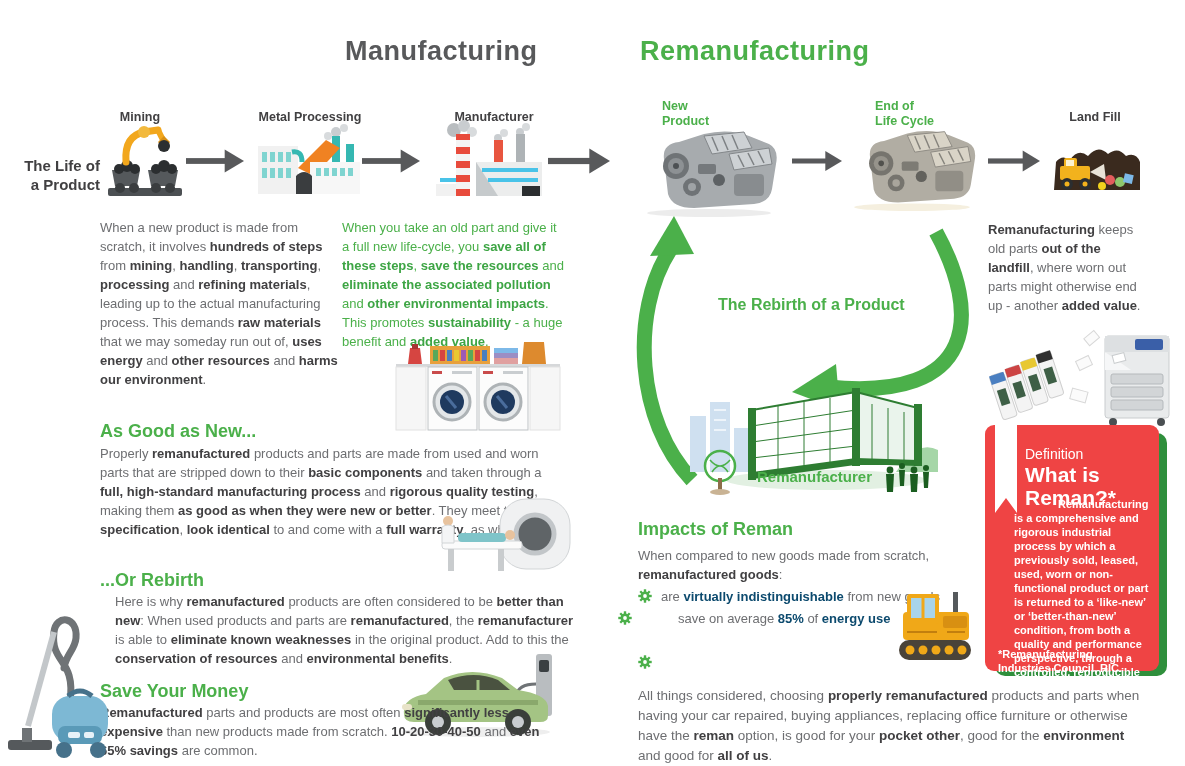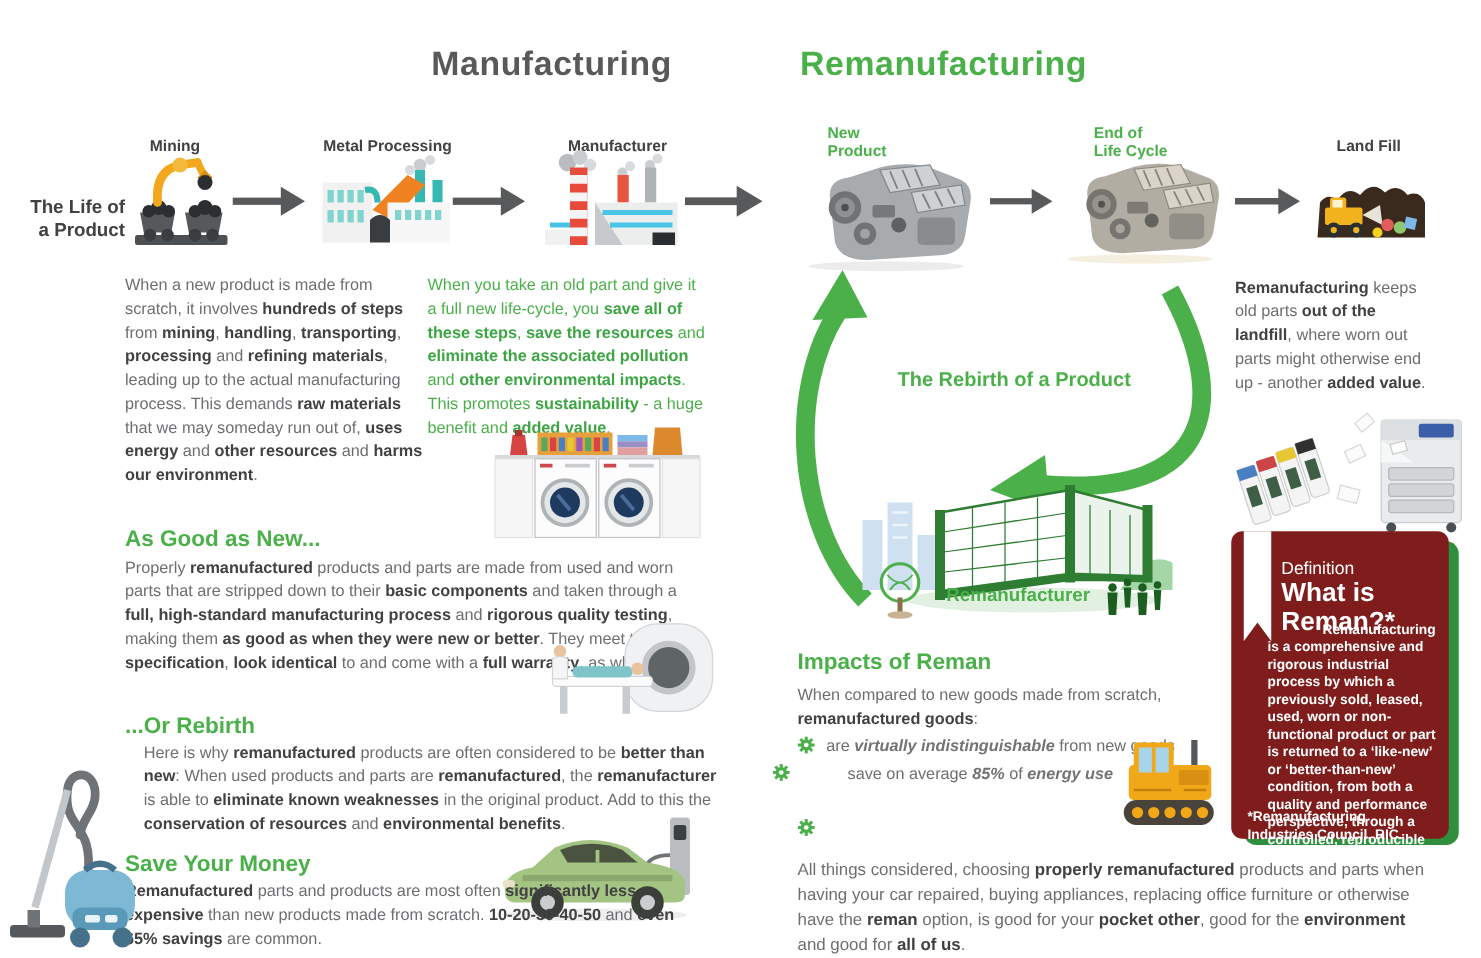--- a/index.html
+++ b/index.html
@@ -14,23 +14,23 @@
   .step-label.green{color:#4bb04a;text-align:left;}
   .life-label{font-size:15px;font-weight:bold;color:#414042;text-align:right;line-height:1.25;}
   .h-green{font-size:18px;font-weight:bold;color:#4bb04a;}
   .para{font-size:13px;line-height:19px;margin:0;}
   .para b{color:#414042;}
   .green-para{color:#4bb04a;}
   .green-para b{color:#3da544;}
   .rebirth-title{font-size:16px;font-weight:bold;color:#4bb04a;}
   .reman-label{font-size:15px;font-weight:bold;color:#4bb04a;}
   .bullet-row{display:flex;align-items:flex-start;gap:9px;font-size:13px;line-height:17px;}
-  .bullet-row b{color:#737373;font-style:italic;}
+  .bullet-row b{color:#0c4a6e;}
   .def-back{background:#2f8f3c;border-radius:10px;}
-  .def-box{background:#7f1d1d;border-radius:9px;}
+  .def-box{background:#ef4444;border-radius:9px;}
   .def-label{color:#fff;font-size:14px;line-height:1.1;}
   .def-title{color:#fff;font-size:21px;font-weight:bold;line-height:1.1;}
   .def-body{color:#fff;font-size:11px;font-weight:bold;line-height:14px;margin:0;
             padding:0 10px 0 13px;text-indent:44px;}
   .def-source{color:#fff;font-size:11px;font-weight:bold;line-height:14px;}
   .closing{font-size:13.5px;line-height:20px;}
   svg{display:block;overflow:visible;}
 </style>
 </head>
 <body>

